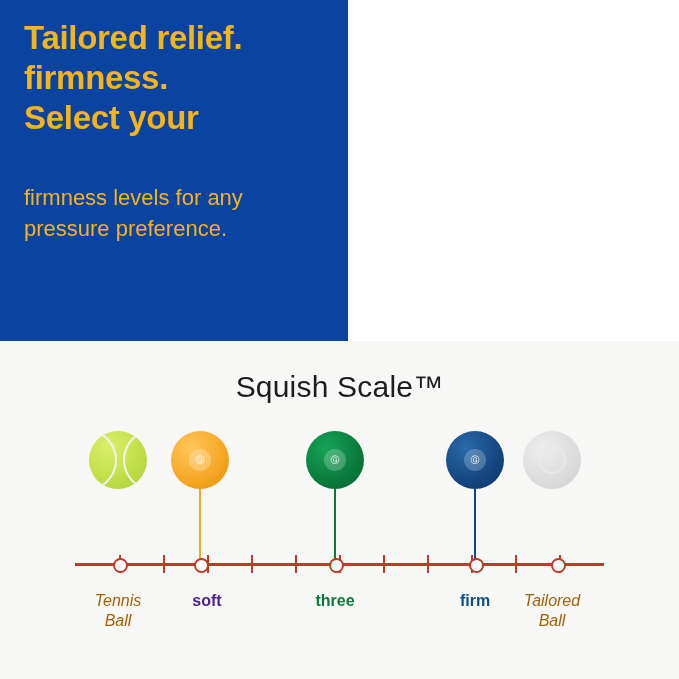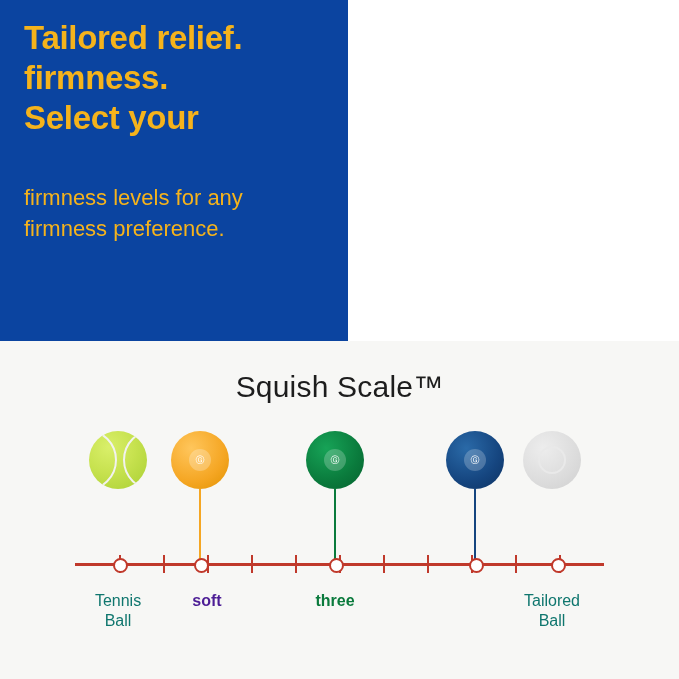--- a/index.html
+++ b/index.html
@@ -28,21 +28,21 @@
   .tick{position:absolute;width:2px;height:18px;background:#c0392b;top:214px;}
   .stem{position:absolute;width:2px;top:148px;height:72px;}
   .node{position:absolute;width:11px;height:11px;border-radius:50%;background:#ffffff;border:2px solid #c0392b;top:217px;}
 
   .swatch{position:absolute;width:58px;height:58px;border-radius:50%;top:90px;}
   .sw-inner{position:absolute;left:50%;top:50%;transform:translate(-50%,-50%);
     width:22px;height:22px;border-radius:50%;display:flex;align-items:center;justify-content:center;
     font-size:9px;color:#ffffff;}
 
   .label{position:absolute;top:250px;text-align:center;font-size:16px;line-height:20px;width:110px;}
-  .label.dark{color:#0f766e;}
+  .label.dark{color:#a16207;font-style:italic;}
 
   
   .tennis{background:radial-gradient(circle at 34% 28%, #d9ef6a 0%, #c7e24f 45%, #a9cf33 100%);overflow:hidden;}
   .seam{position:absolute;border:2px solid #f2f2ef;border-radius:50%;width:58px;height:58px;}
   .seam-a{left:-34px;top:-2px;}
   .seam-b{left:34px;top:-2px;}
 </style>
 </head>
 <body>
 
@@ -53,21 +53,21 @@
     <div class="blue-block"></div>
 
     <div class="headline">
       <div>Tailored relief.</div>
       <div>firmness.</div>
       <div>Select your</div>
     </div>
 
     <div class="subcopy">
       <div>firmness levels for any</div>
-      <div>firmness preference.</div>
+      <div>pressure preference.</div>
     </div>
 
     <div class="photo">
 
       
       
       
 
       
       
@@ -125,20 +125,23 @@
     <div class="node" style="left:329px;"></div>
     <div class="label" style="left:280px;color:#0a7a3c;font-weight:bold;">
       <div>three</div>
     </div>
 
     <div class="swatch" style="left:446px;background:radial-gradient(circle at 35% 30%, #2a6aa8 0%, #15457f 60%, #0d3261 100%);">
       <div class="sw-inner" style="background:rgba(255,255,255,0.22);">Ⓖ</div>
     </div>
     <div class="stem" style="left:474px;background:#15457f;"></div>
     <div class="node" style="left:469px;"></div>
+    <div class="label" style="left:420px;color:#0f4c81;font-weight:bold;">
+      <div>firm</div>
+    </div>
 
     <div class="swatch" style="left:523px;background:radial-gradient(circle at 35% 30%, #ededed 0%, #dcdcdc 60%, #cfcfcf 100%);">
       <div class="sw-inner" style="width:24px;height:24px;border:2px solid #e9e9e9;background:transparent;"></div>
     </div>
     <div class="node" style="left:551px;"></div>
     <div class="label dark" style="left:497px;">
       <div>Tailored</div>
       <div>Ball</div>
     </div>
 

